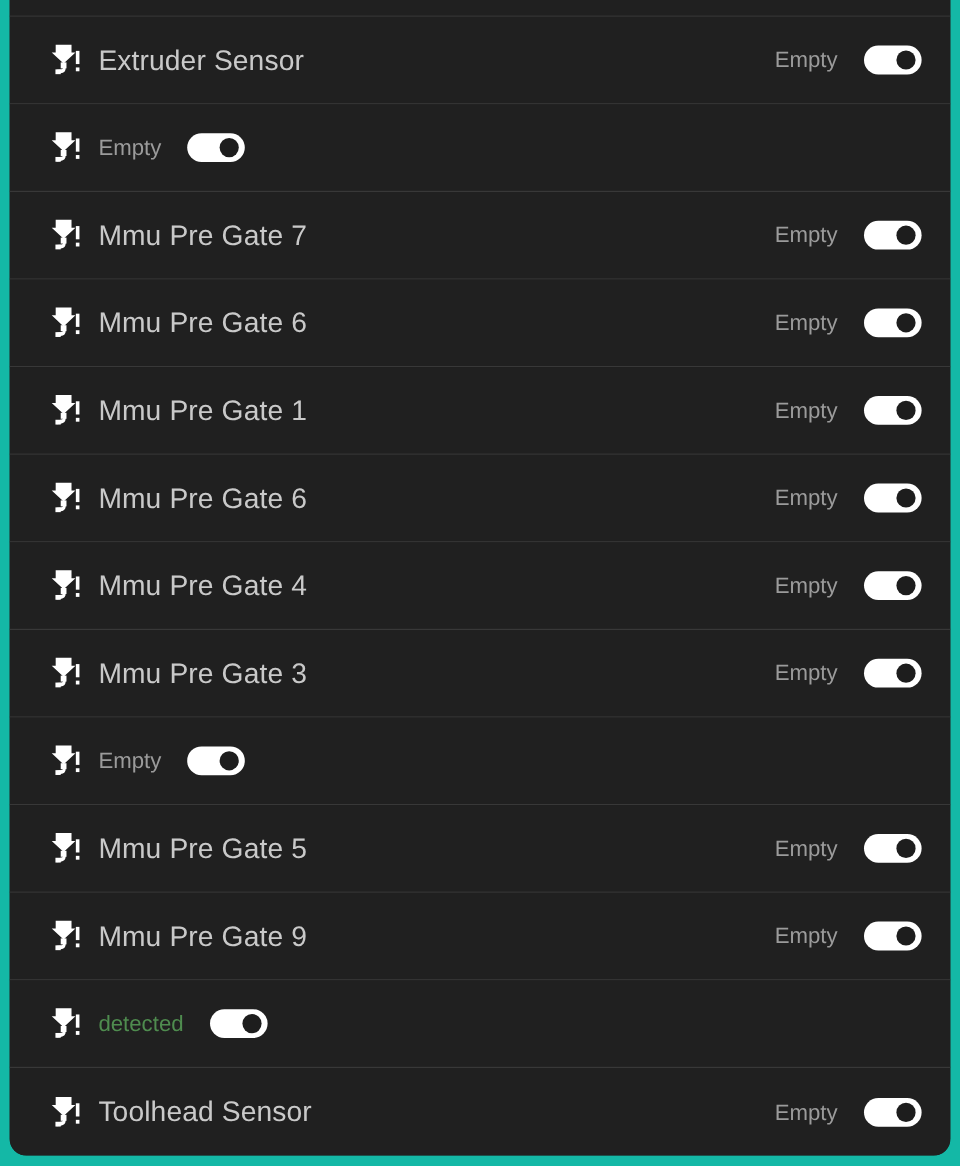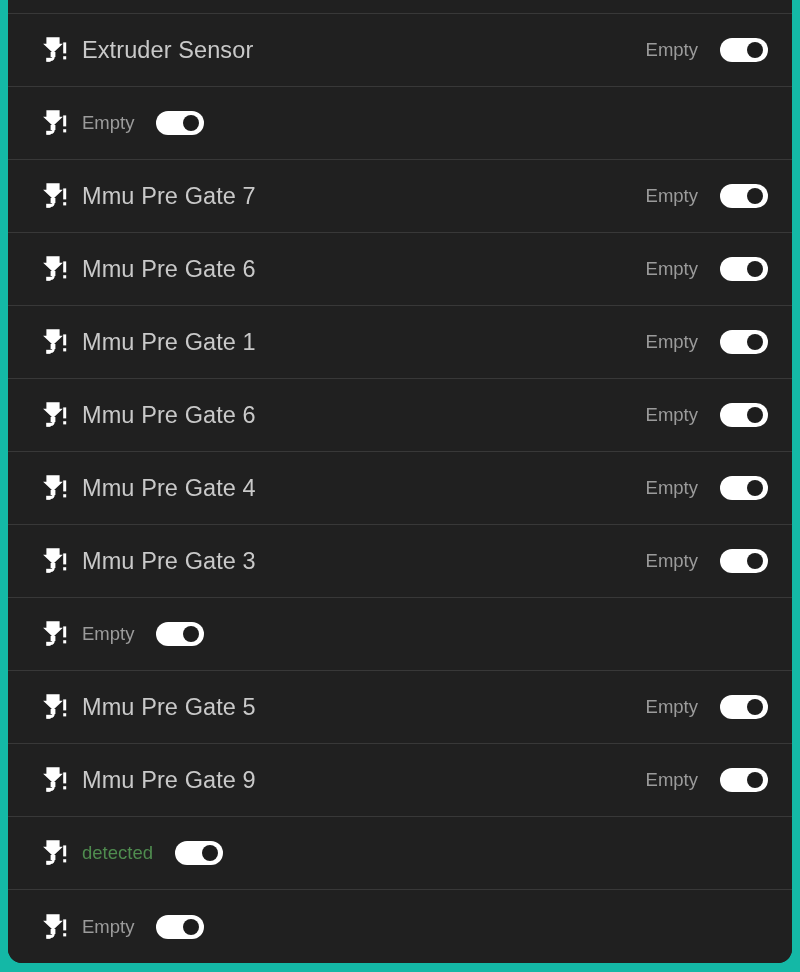--- a/index.html
+++ b/index.html
@@ -323,20 +323,21 @@
           <span class="sensor-icon">
             <svg width="26" height="30" viewBox="0 0 26 30" xmlns="http://www.w3.org/2000/svg">
               <path fill="#ffffff" d="M4.4 2.2h13.2v6.6h3.3L11 18.0 1.1 8.8h3.3z"></path>
               <rect fill="#ffffff" x="8.6" y="17.0" width="4.8" height="5.0"></rect>
               <path fill="#ffffff" d="M10.6 21.2h2.2c0 3.0-1.4 4.6-4.2 4.9l-3.3 0.4v-3.3l2.5-0.3c1.9-0.2 2.8-0.7 2.8-1.7z"></path>
               <rect fill="#ffffff" x="4.2" y="22.8" width="4.4" height="4.0"></rect>
               <rect fill="#ffffff" x="21.2" y="7.4" width="3.0" height="11.0"></rect>
               <rect fill="#ffffff" x="21.2" y="21.2" width="3.0" height="3.2"></rect>
             </svg>
           </span>
+          <span class="sensor-label">Toolhead Sensor</span>
           <span class="sensor-status status-empty">Empty</span>
           <div class="toggle on">
             <span class="knob"></span>
           </div>
         </div>
       </div>
   </div>
 </div>
 
 </body></html>

